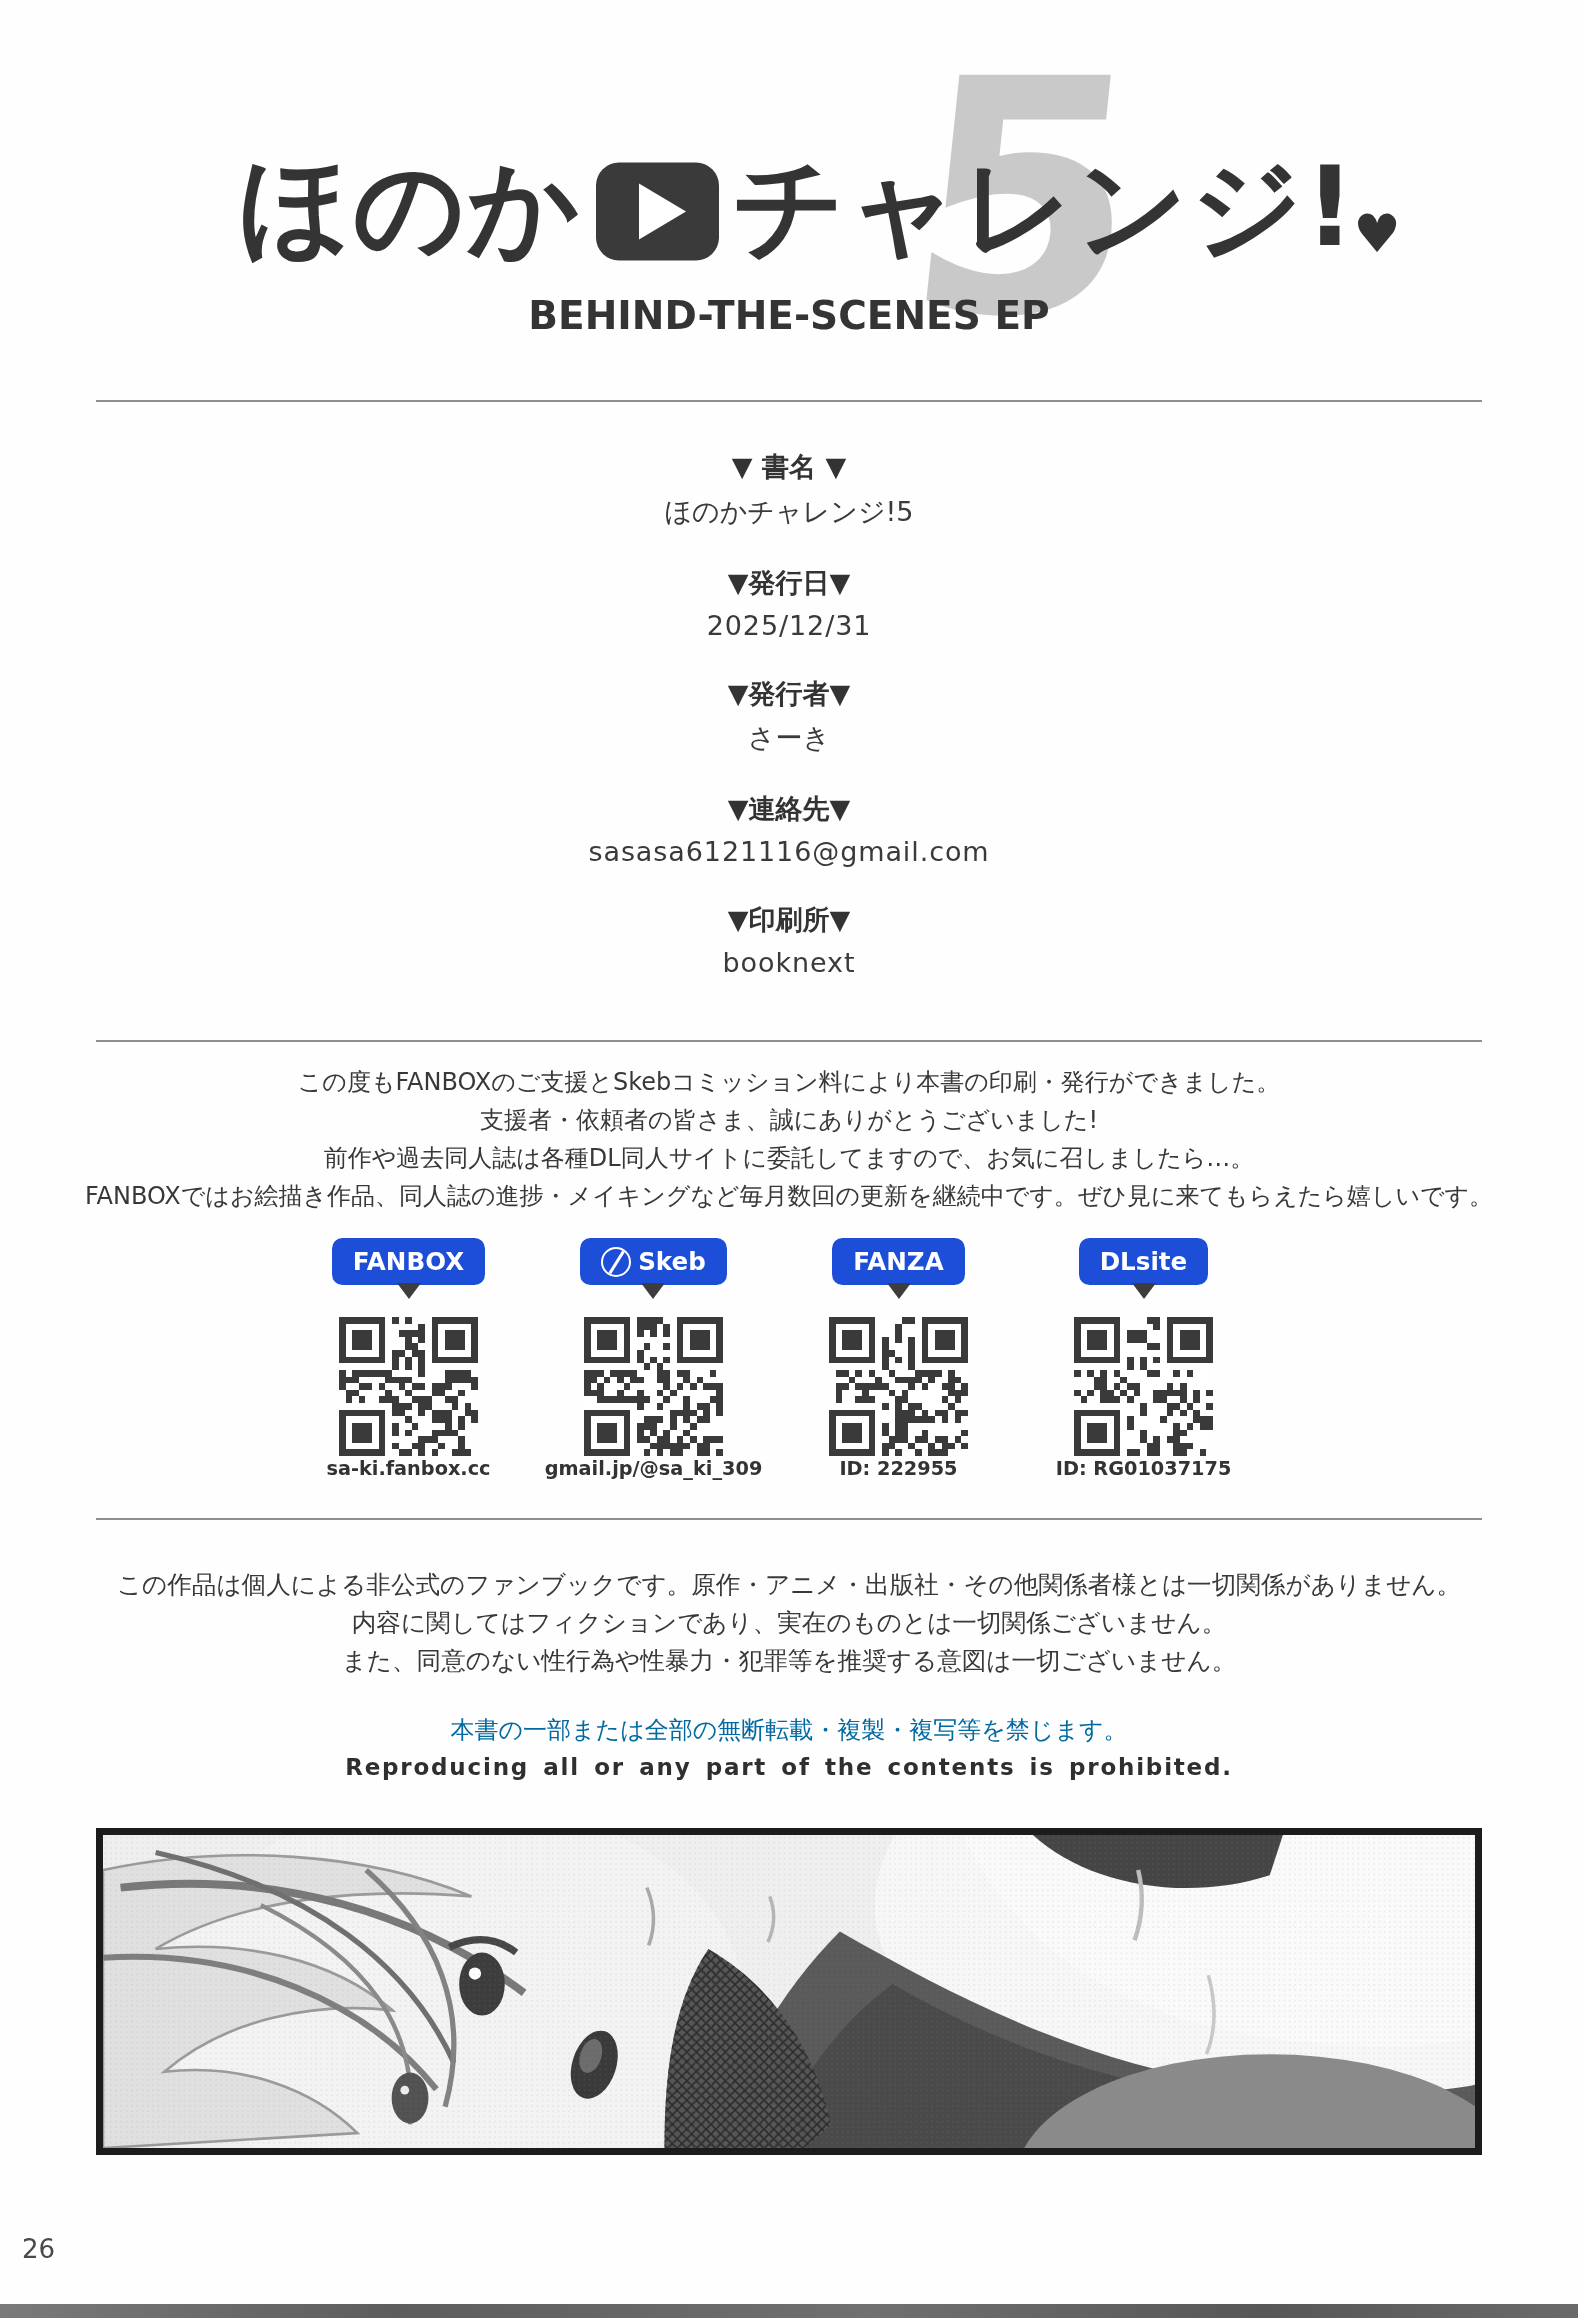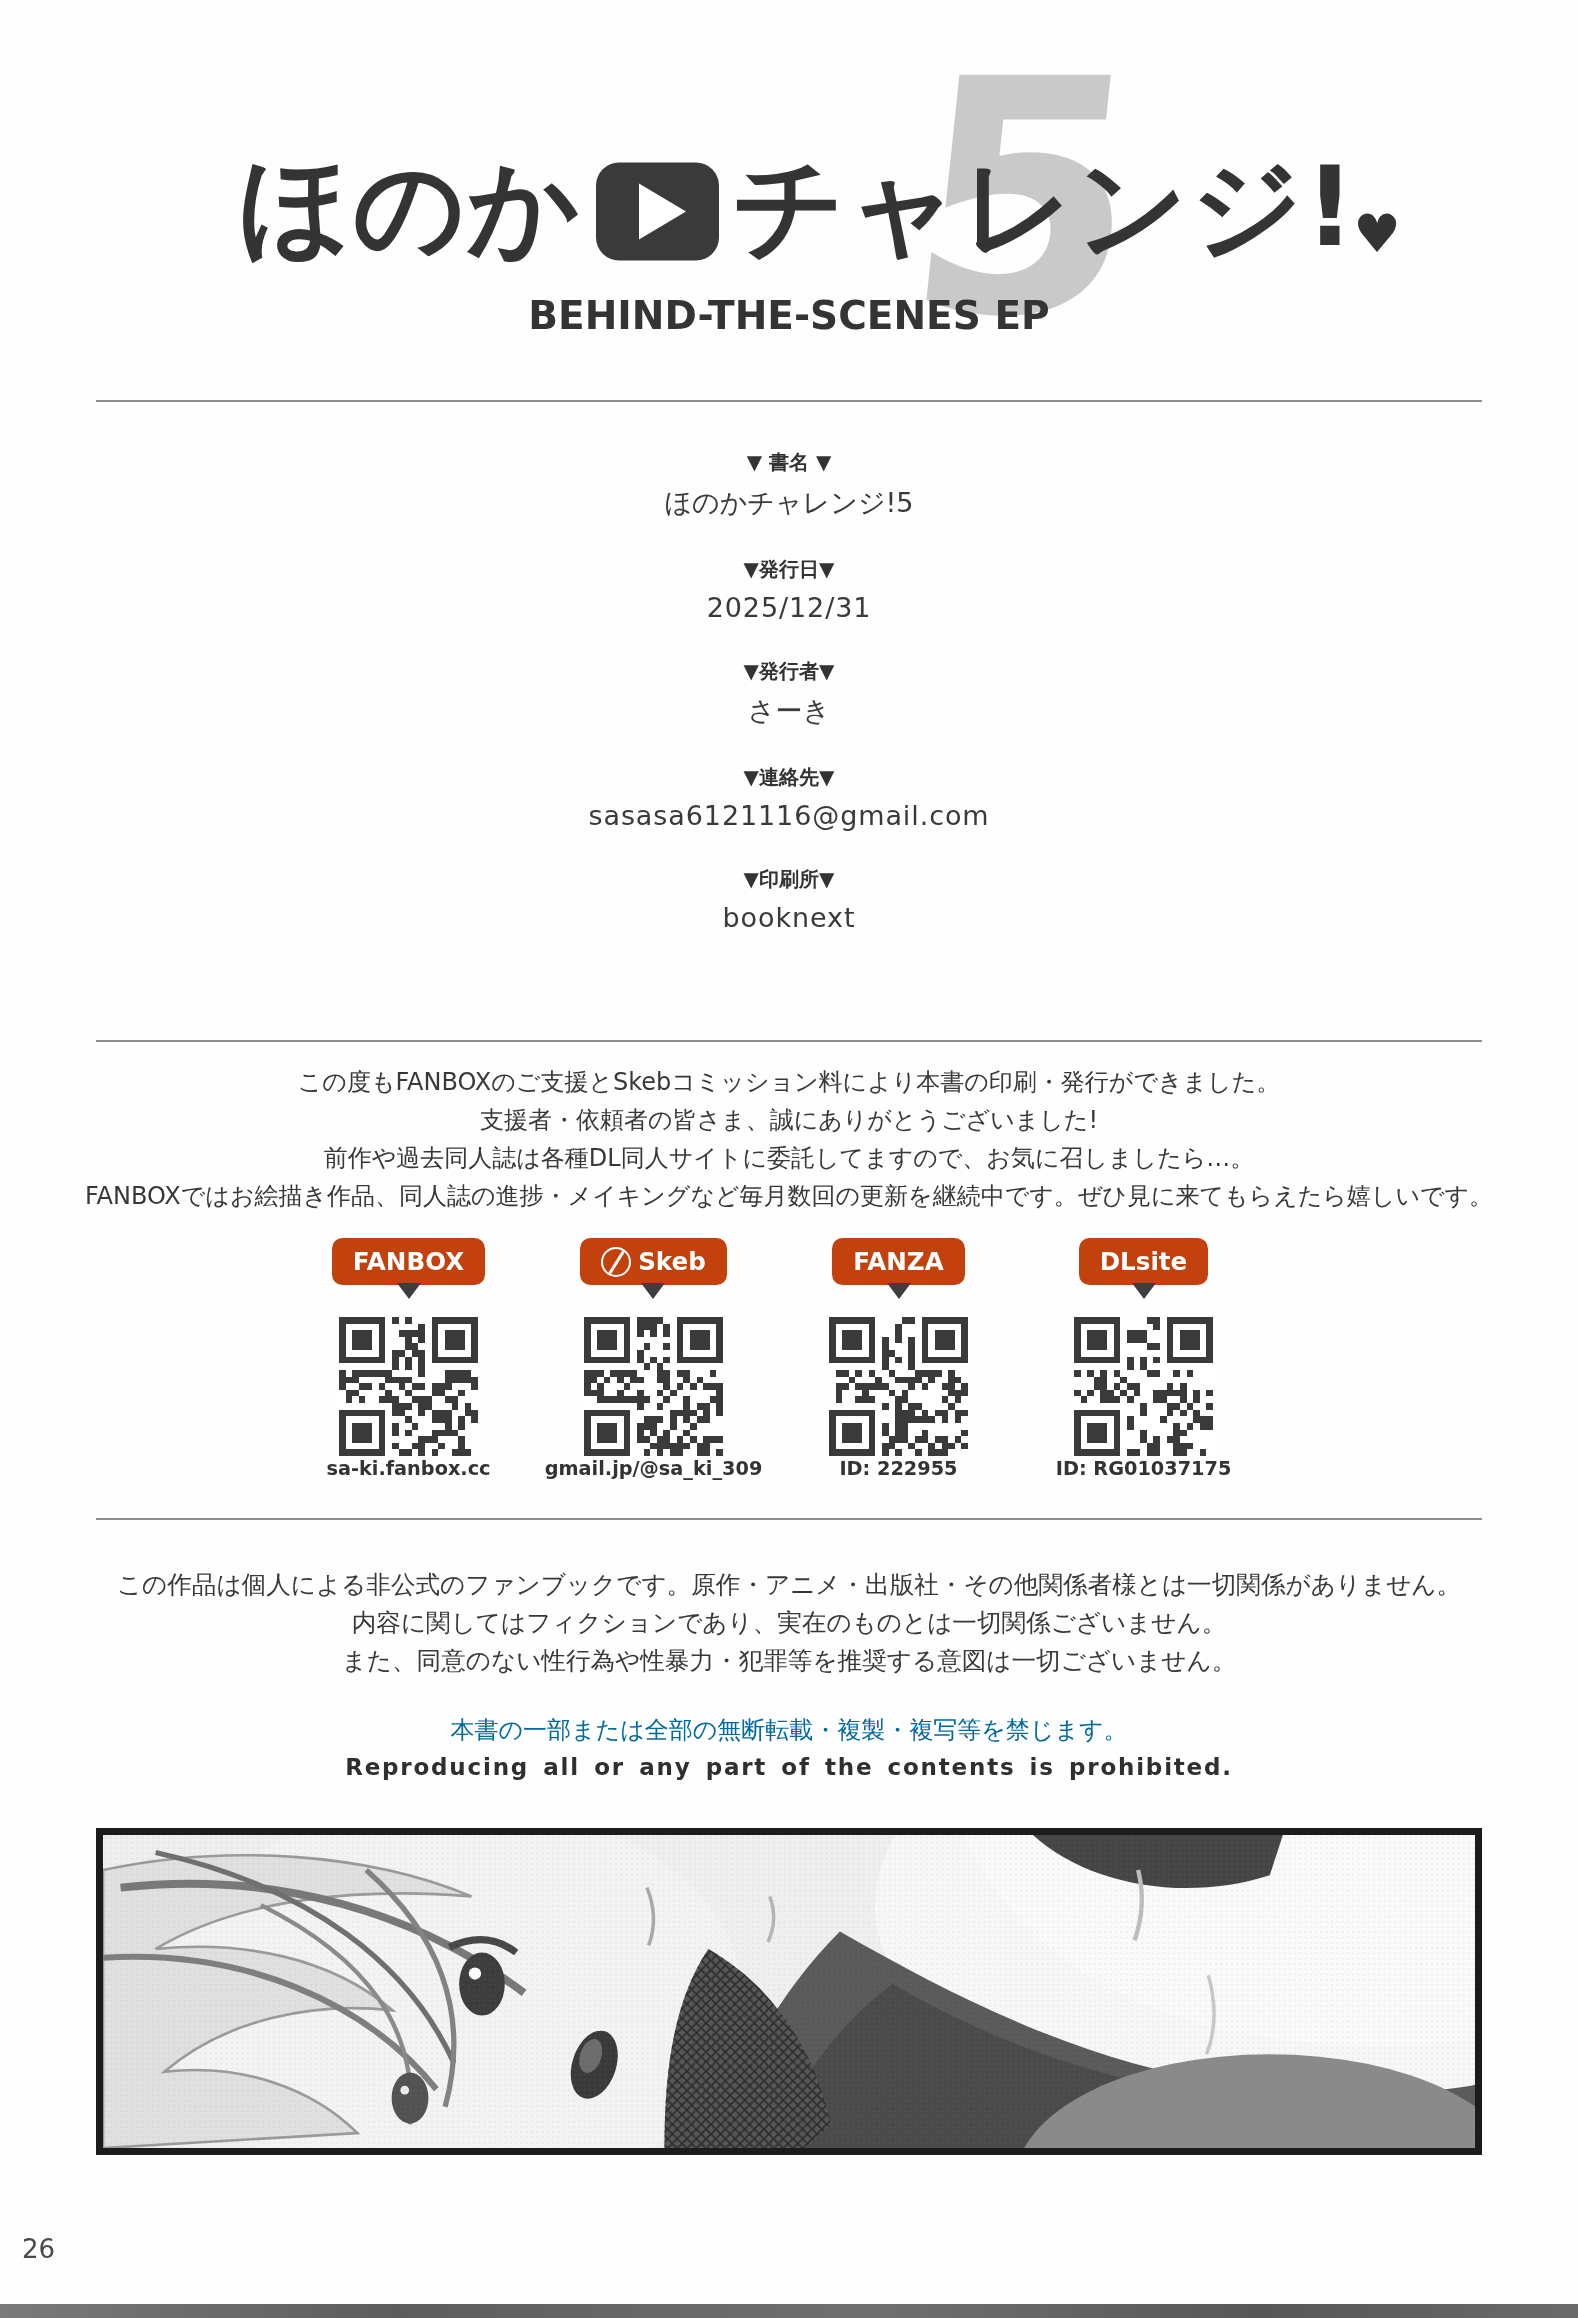--- a/index.html
+++ b/index.html
@@ -43,34 +43,34 @@
     text-align:center;font-weight:900;font-size:39px;letter-spacing:0px;
     color:#343434;
   }
   
   .rule{position:absolute;left:96px;width:1386px;height:1.8px;background:#8f8f8f;}
   .rule-1{top:400px;}
   .rule-2{top:1040px;}
   .rule-3{top:1518px;}
   
   .colophon{position:absolute;top:449px;left:0;width:100%;text-align:center;}
-  .colophon .heading{font-size:20px;font-weight:bold;color:#333;margin:0 0 8.8px 0;}
+  .colophon .heading{font-size:27px;font-weight:bold;color:#333;margin:0 0 8.8px 0;}
   .colophon .value{font-size:27px;color:#3a3a3a;margin:0 0 35px 0;}
   .colophon .value-latin{letter-spacing:0.9px;}
   
   .thanks{position:absolute;top:1063px;left:0;width:100%;text-align:center;}
   .thanks p{margin:0;font-size:24px;line-height:38px;color:#383838;}
   
   .shops{
     position:absolute;top:1238px;left:0;width:1578px;
     display:flex;justify-content:center;gap:70px;padding-right:26px;box-sizing:border-box;
   }
   .shop{display:flex;flex-direction:column;align-items:center;width:175px;}
   .bubble{
-    position:relative;background:#c2410c;color:#fff;border-radius:10.5px;
+    position:relative;background:#1d4ed8;color:#fff;border-radius:10.5px;
     height:47px;display:flex;align-items:center;justify-content:center;gap:7px;
     padding:0 21px;font-weight:800;font-size:24.6px;letter-spacing:0px;white-space:nowrap;
   }
   .bubble::after{
     content:"";position:absolute;left:50%;bottom:-14px;transform:translateX(-50%);
     border-left:12.3px solid transparent;border-right:12.3px solid transparent;
     border-top:16px solid #3d3d3d;
   }
   .skeb-icon{
     position:relative;width:26px;height:26px;border:2.6px solid #fff;border-radius:50%;

